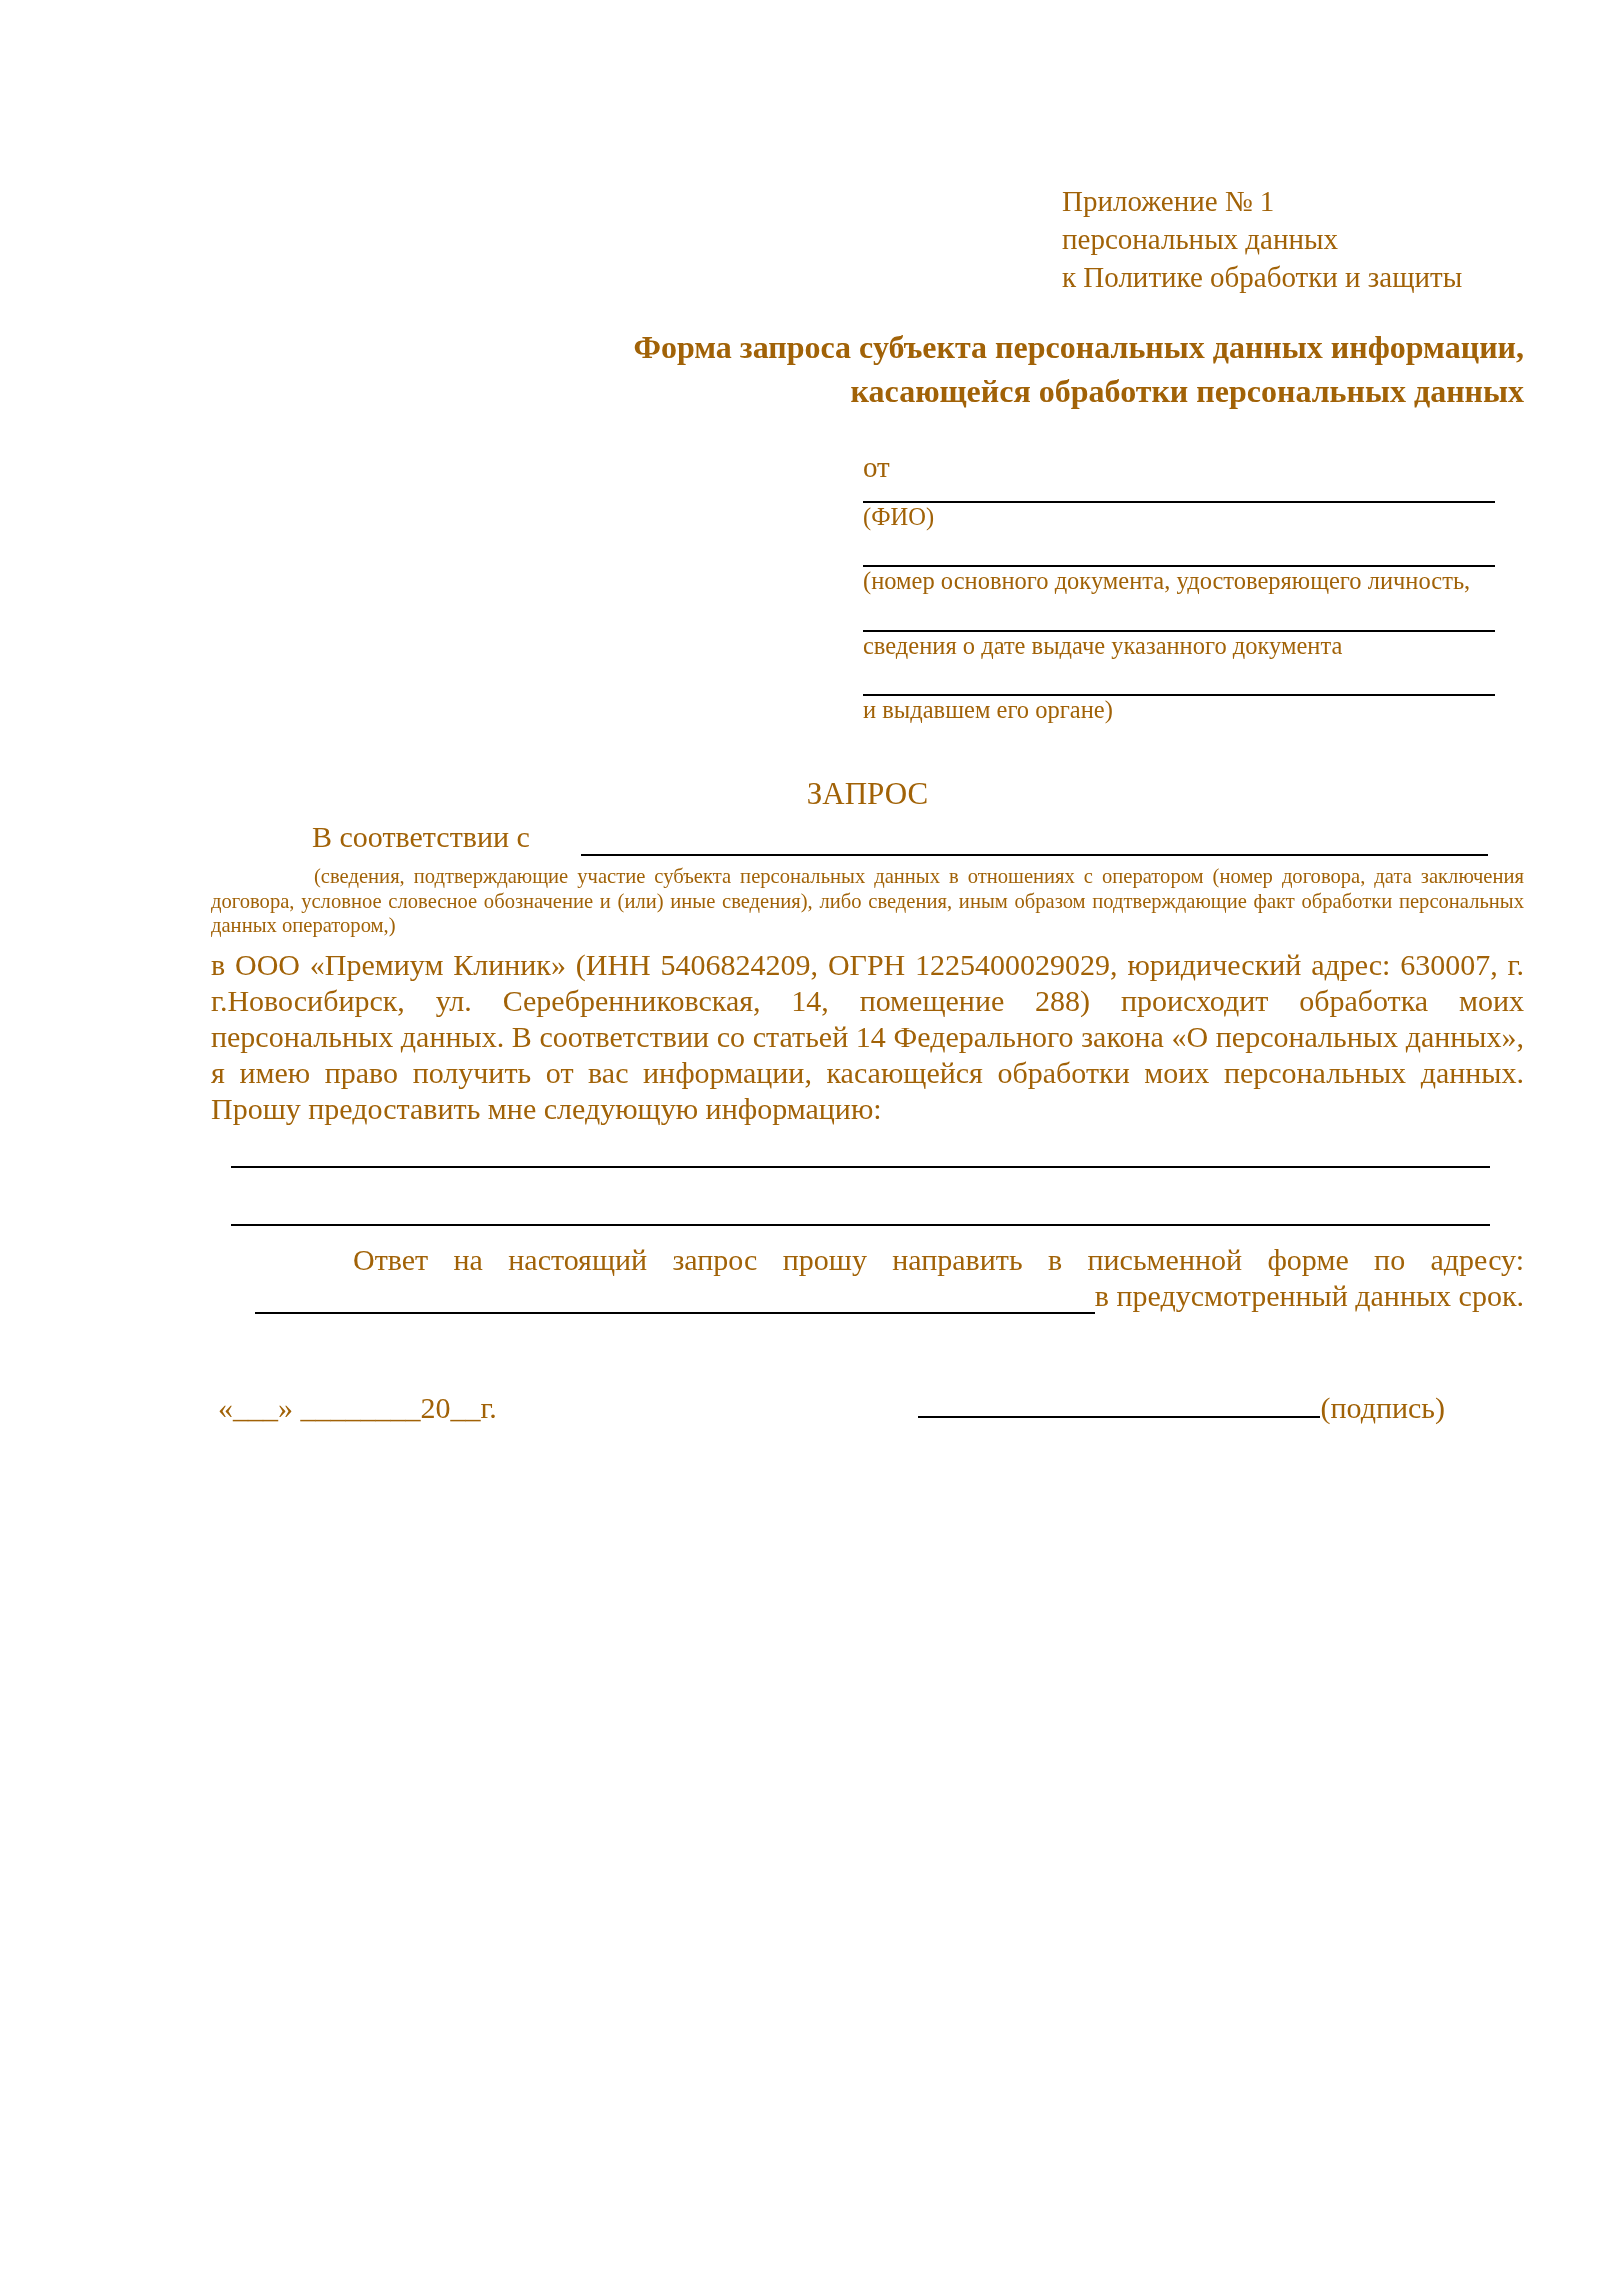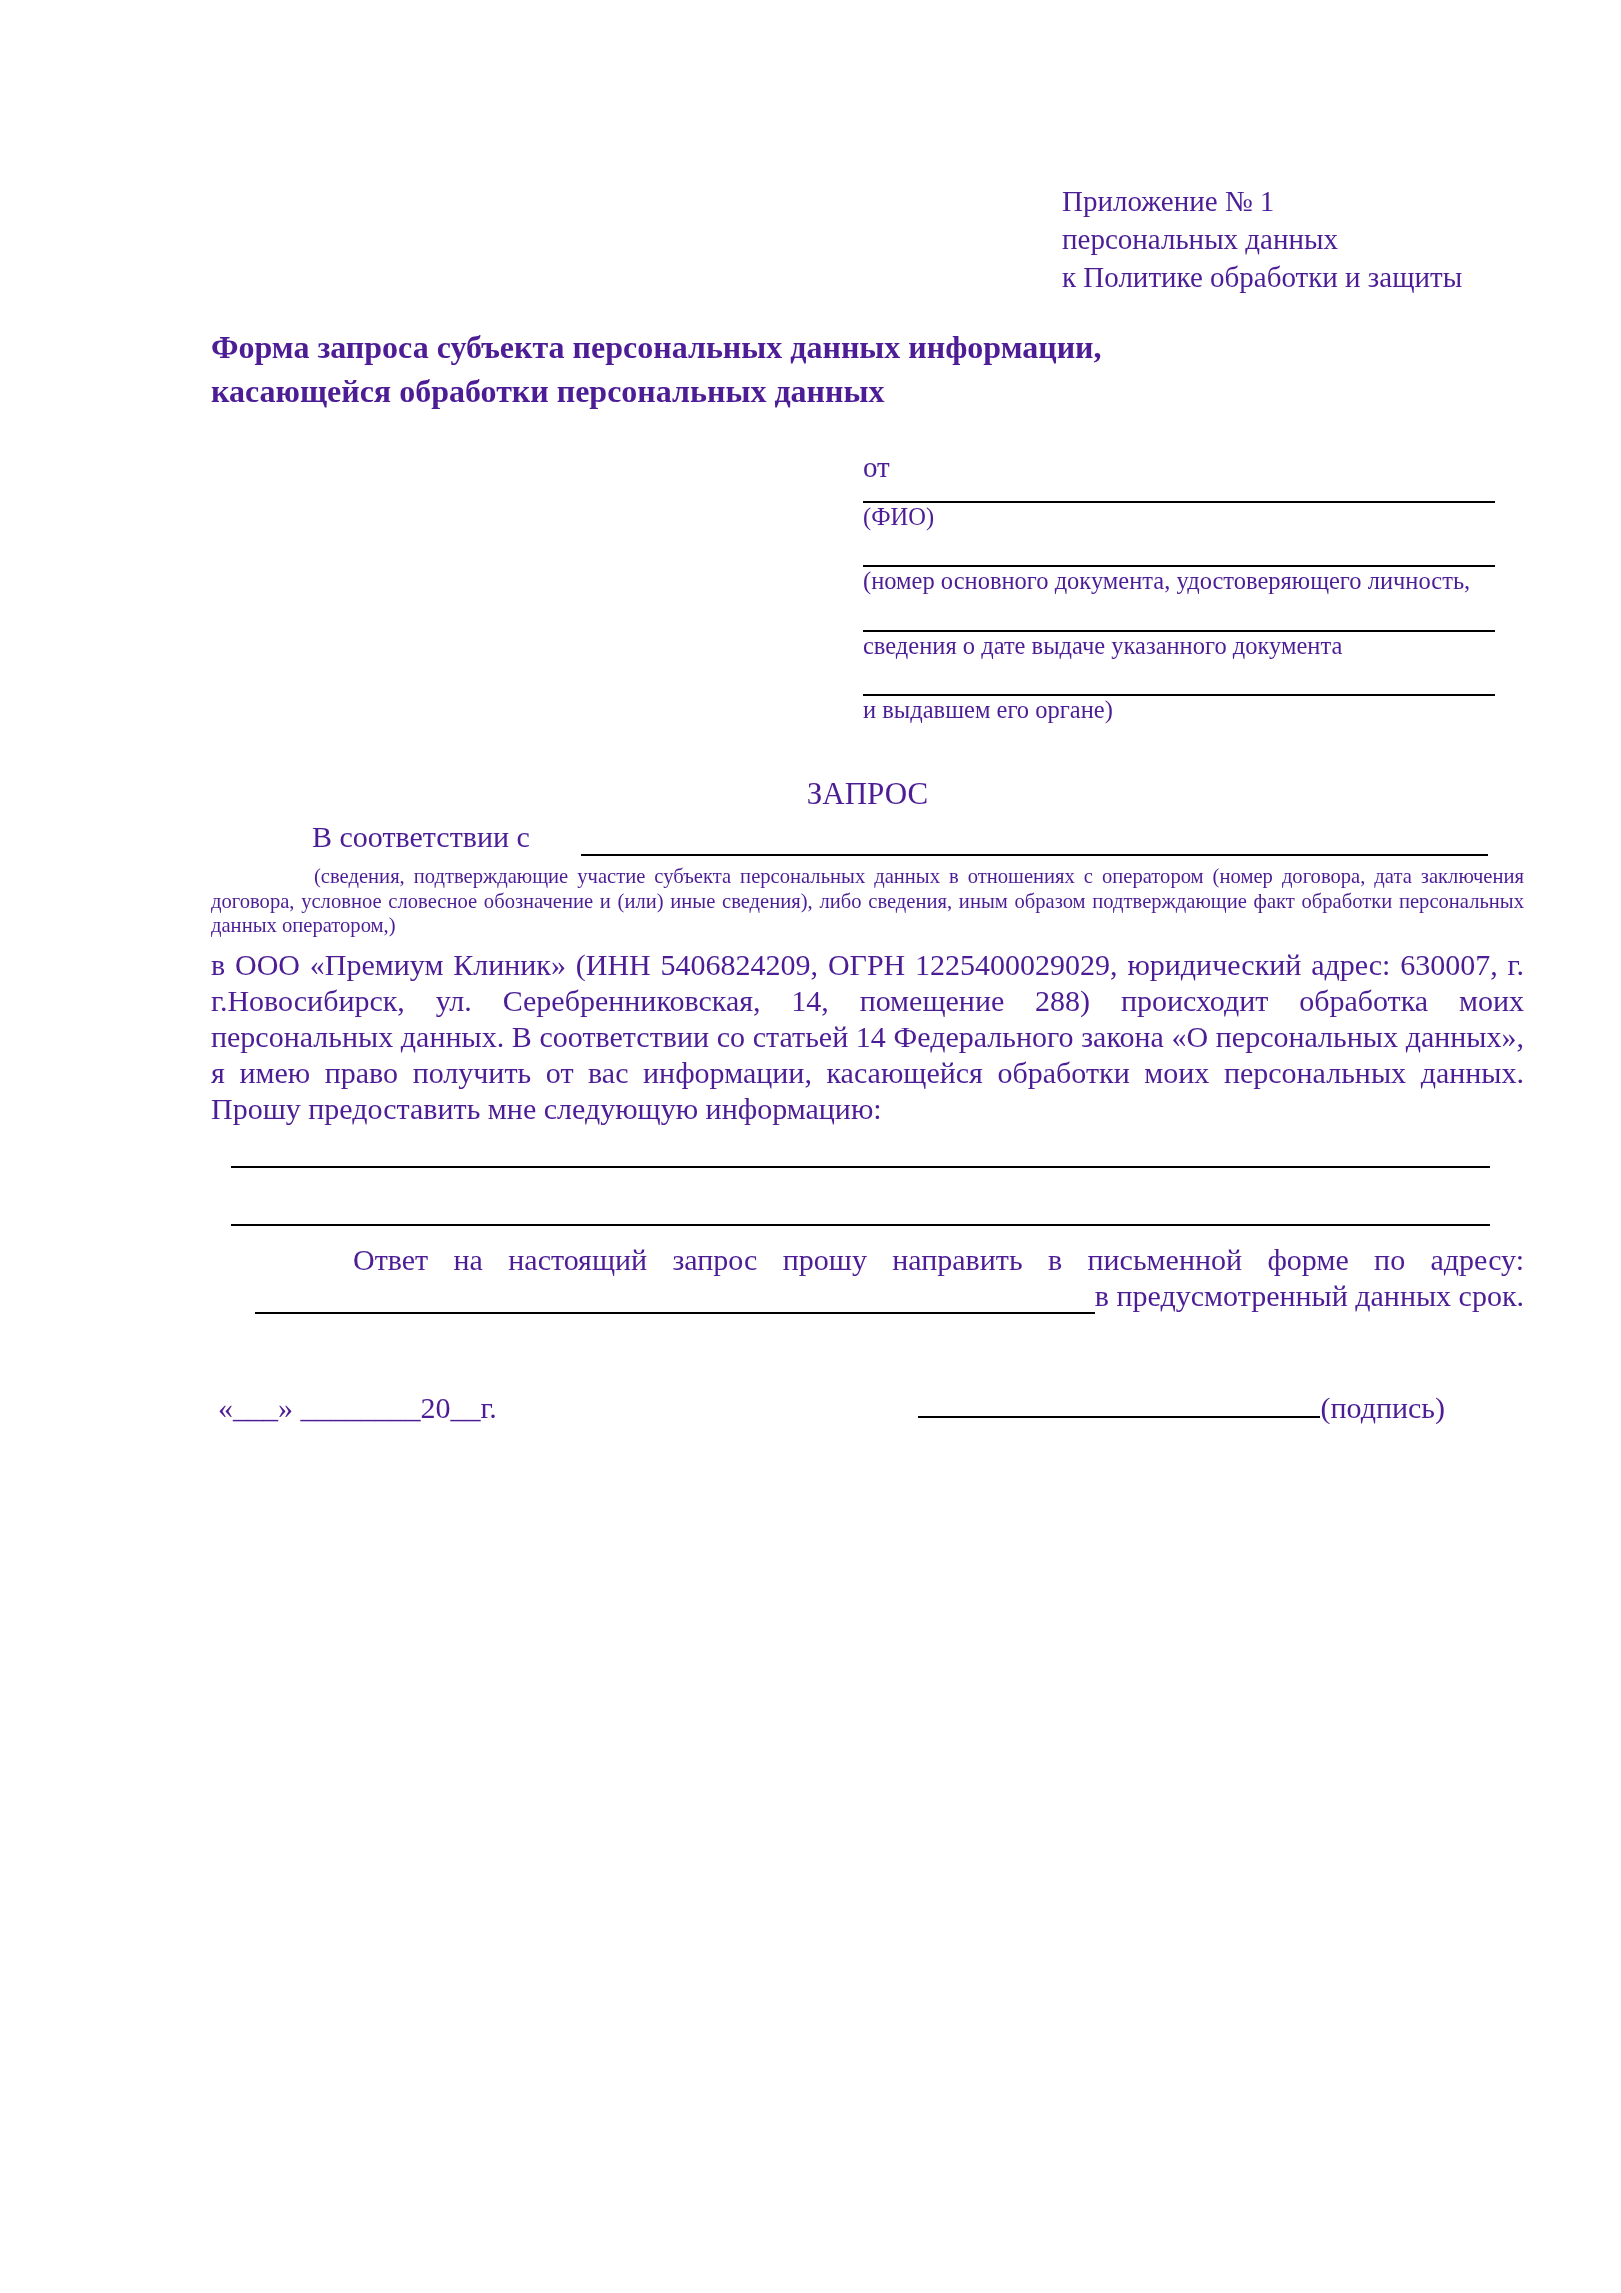--- a/index.html
+++ b/index.html
@@ -1,31 +1,31 @@
 <!DOCTYPE html>
 <html><head>
 <meta charset="utf-8">
 <style>
   html, body { margin: 0; padding: 0; background: #ffffff; }
   .page {
     width: 1621px;
     height: 2294px;
     background: #ffffff;
-    color: #4c1d95;
+    color: #a16207;
     font-family: "Liberation Serif", "DejaVu Serif", serif;
     box-sizing: border-box;
     padding: 182px 97px 0 211px;
     overflow: hidden;
   }
 
   
   .appendix { margin-left: 851px; font-size: 29px; line-height: 38px; }
 
   
-  .doc-title { margin-top: 29px; text-align: left; font-weight: bold; font-size: 32px; line-height: 44px; }
+  .doc-title { margin-top: 29px; text-align: right; font-weight: bold; font-size: 32px; line-height: 44px; }
 
   
   .addressee { margin-top: 35px; margin-left: 652px; width: 632px; font-size: 29px; line-height: 39px; }
   .rule { border-bottom: 2.9px solid #000; }
   .rule-first { height: 13.7px; }
   .rule-next { height: 35px; }
   .field-caption { font-size: 24.5px; line-height: 27.4px; text-align: left; }
 
   .zapros { margin-top: 51px; text-align: center; font-size: 31px; line-height: 39px; }
 

